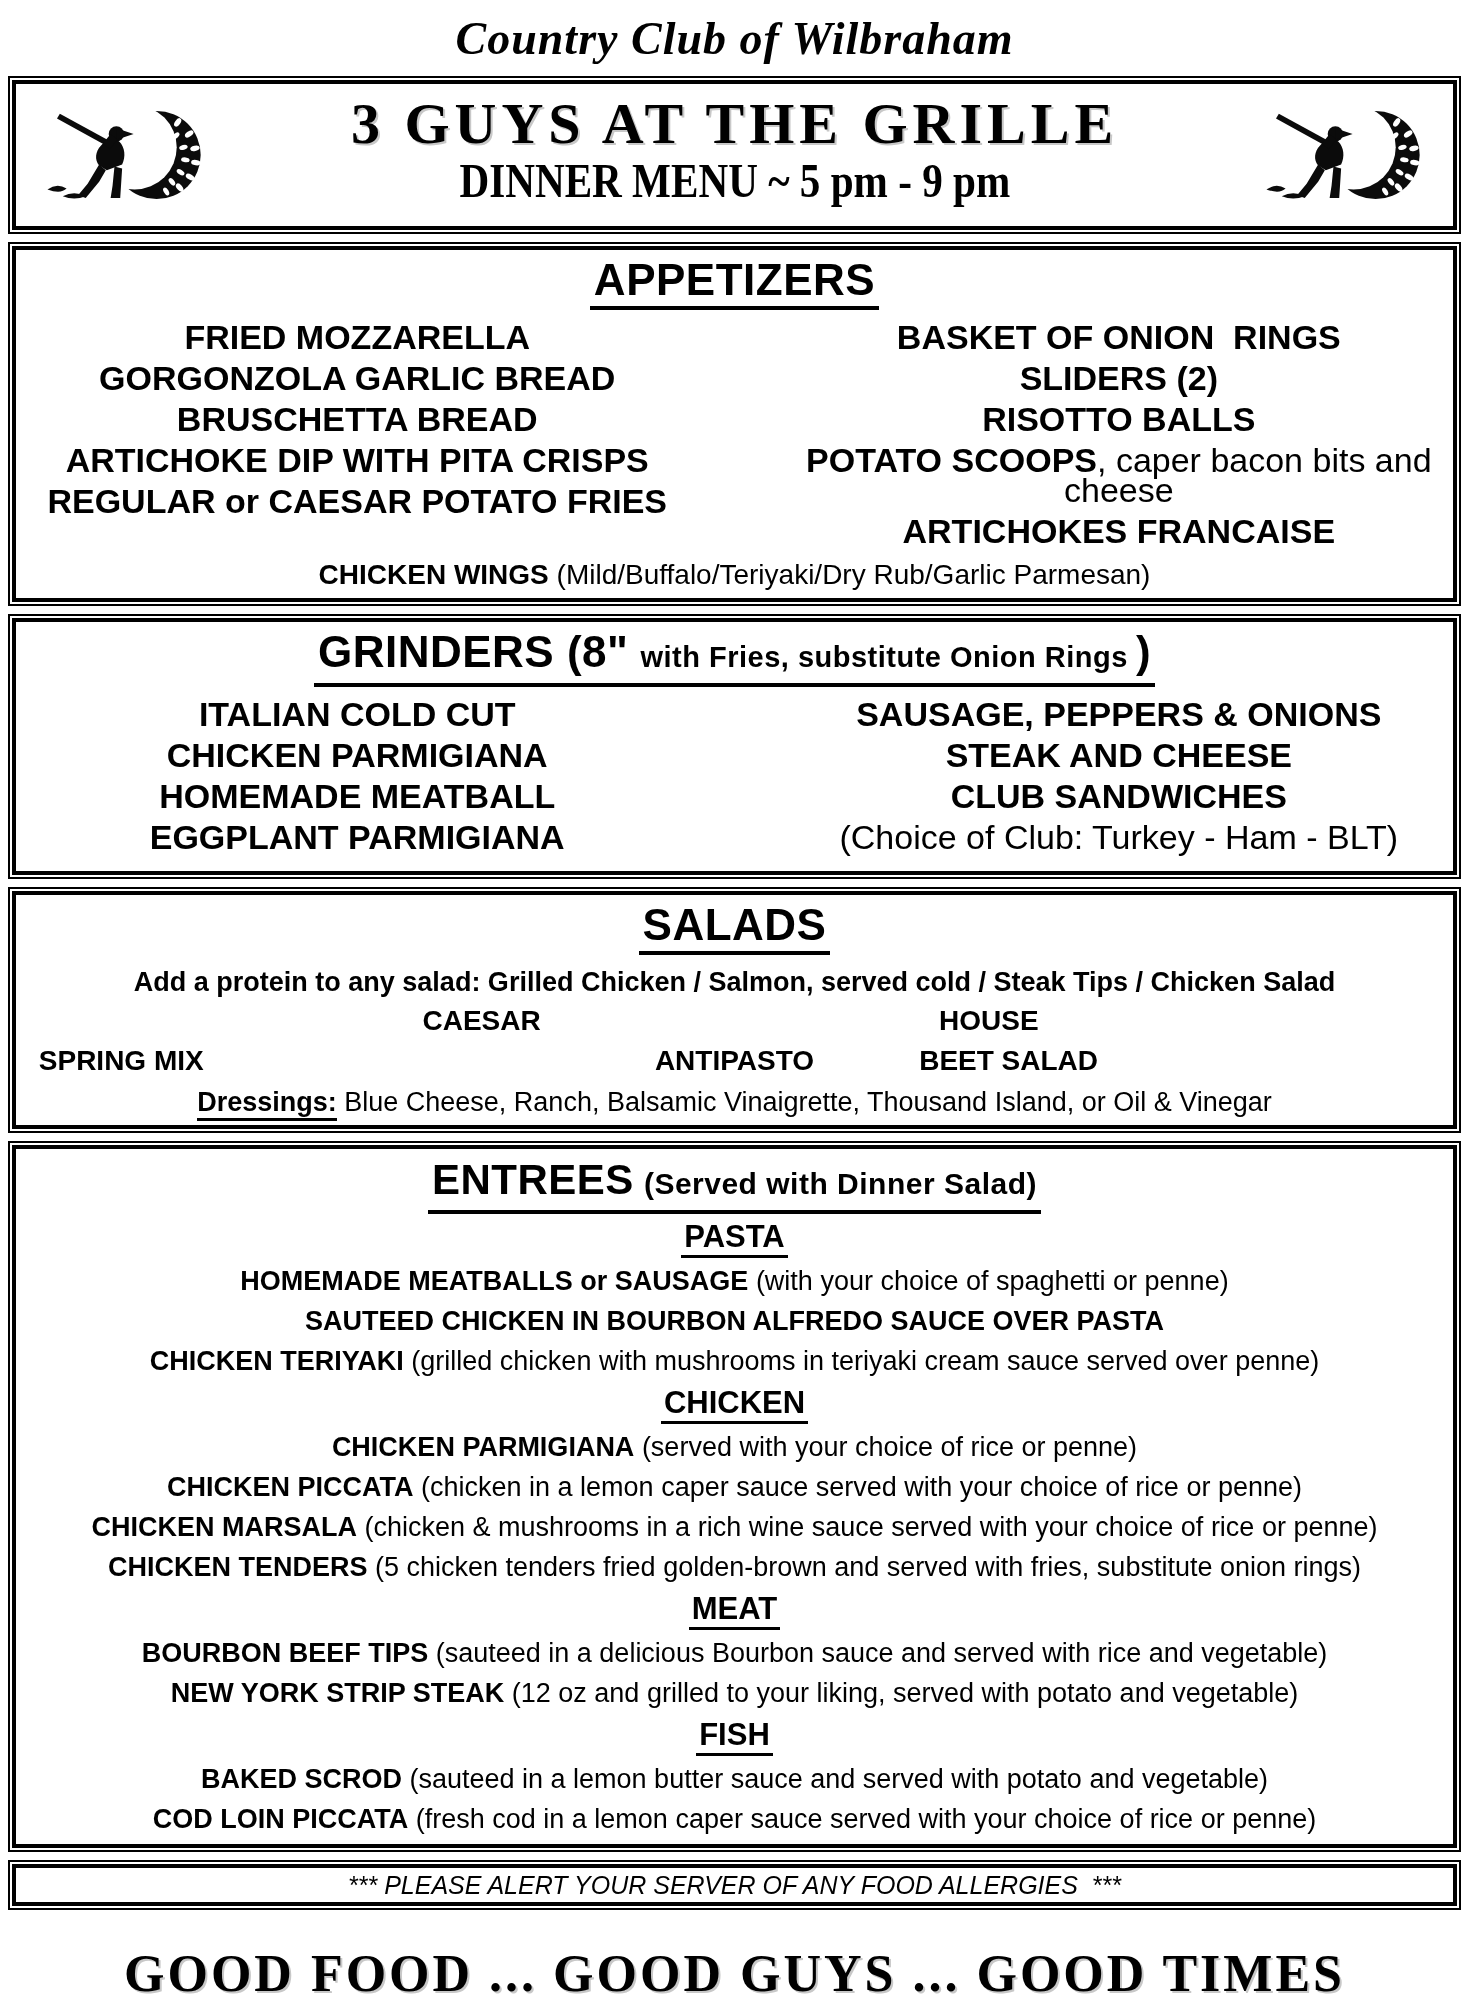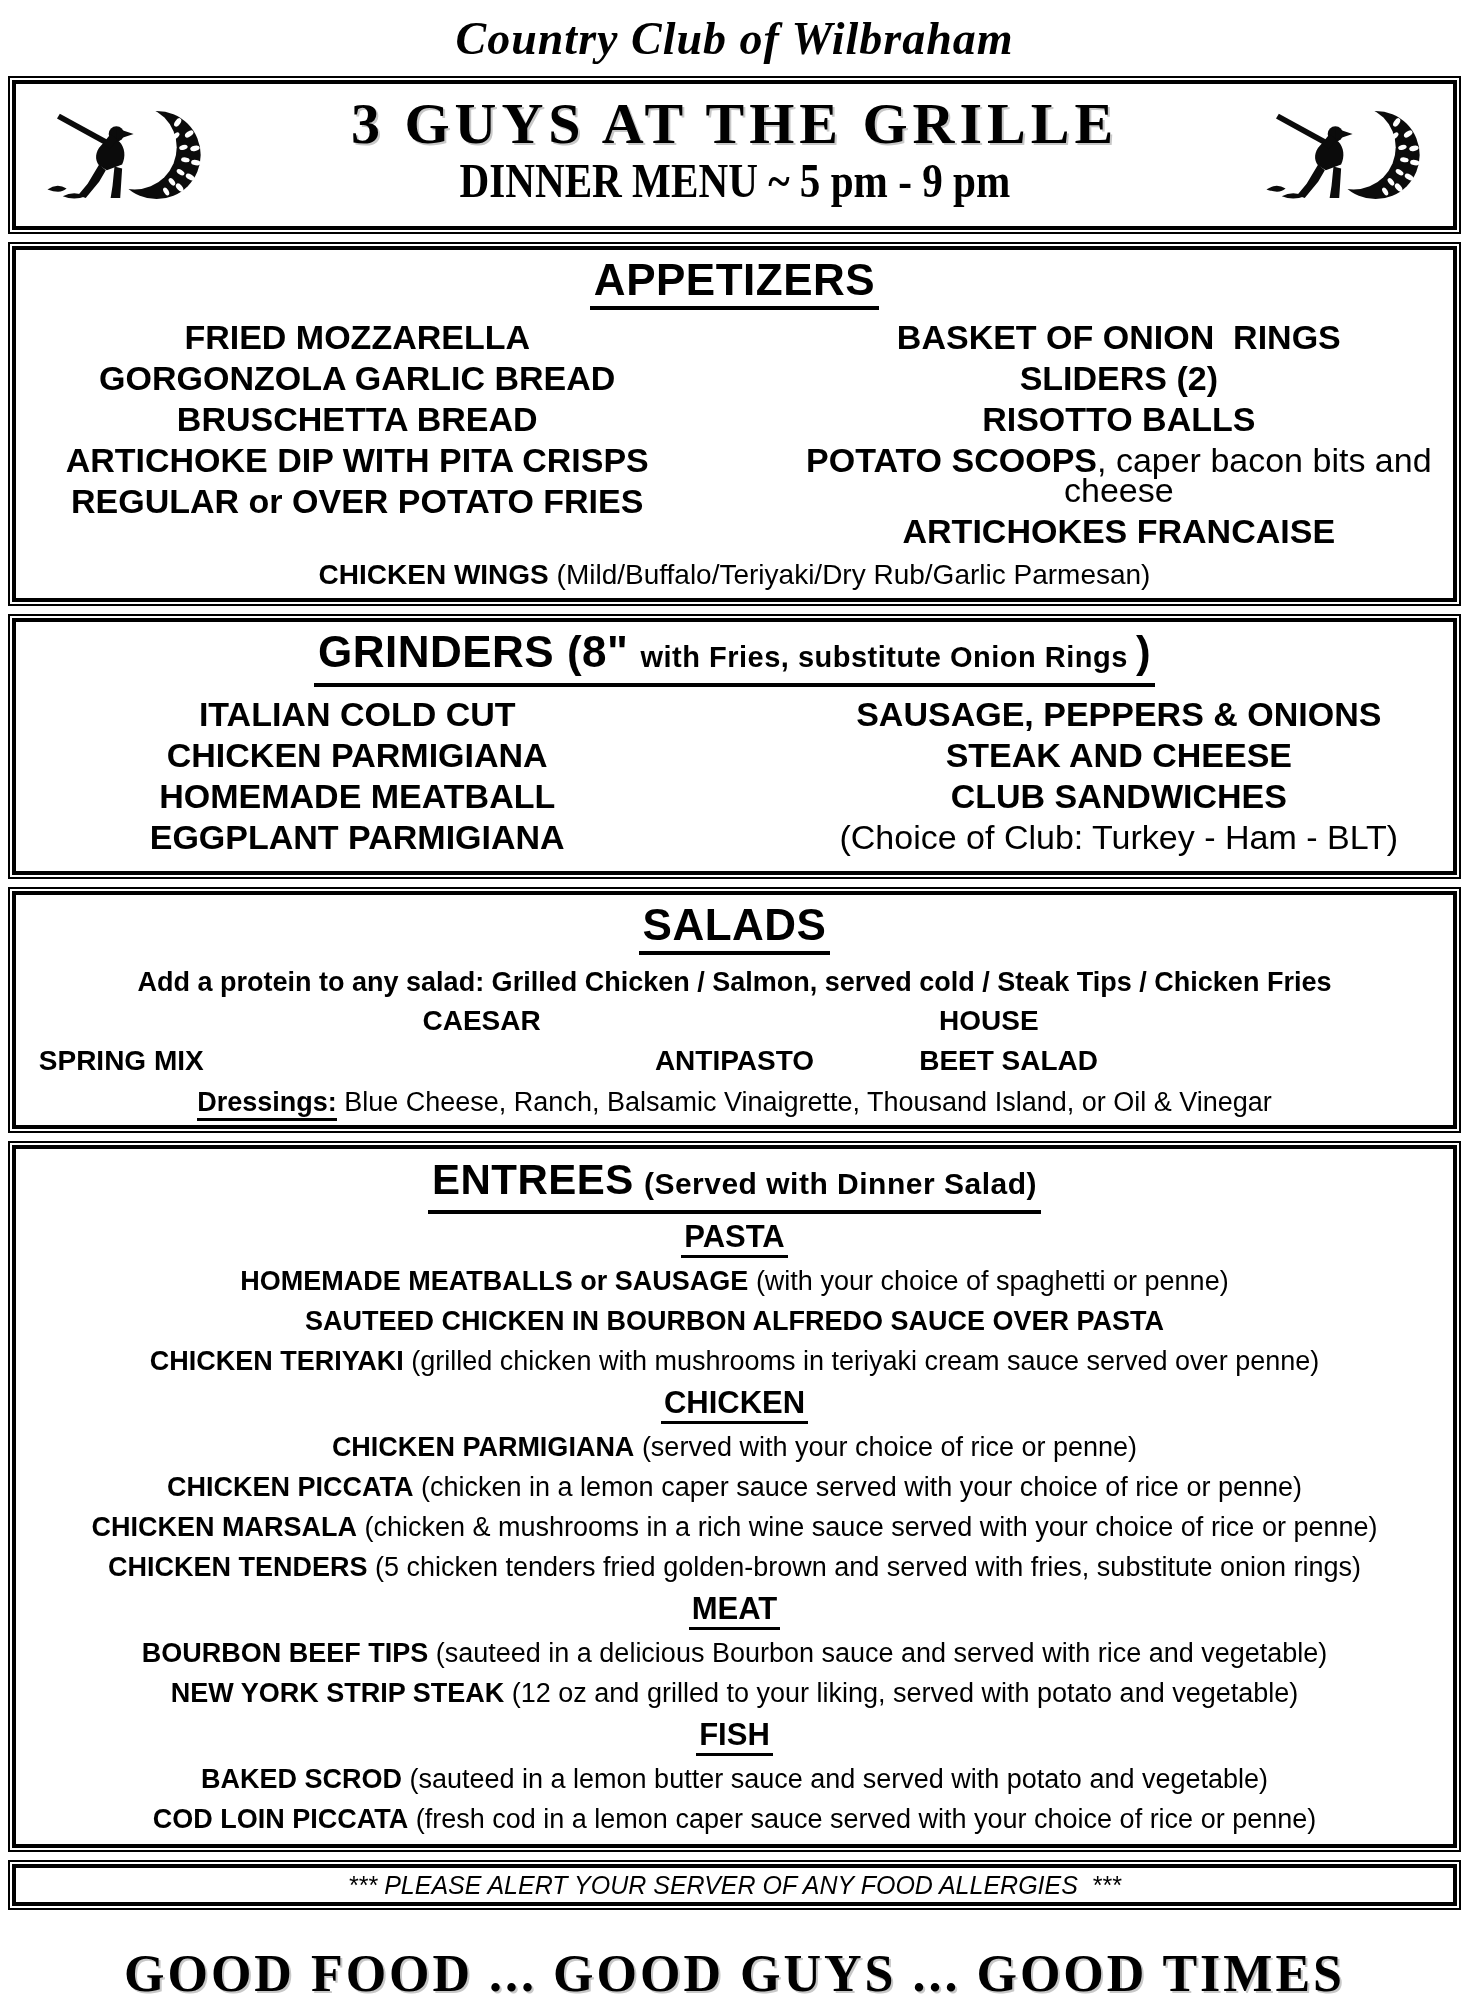--- a/index.html
+++ b/index.html
@@ -149,21 +149,21 @@
 
   <div class="box">
     <div class="box-inner">
       <div class="sec-head-row"><span class="sec-head">APPETIZERS</span></div>
       <div class="two-col">
         <div class="colL">
           <div class="mi"><span class="b">FRIED MOZZARELLA</span></div>
           <div class="mi"><span class="b">GORGONZOLA GARLIC BREAD</span></div>
           <div class="mi"><span class="b">BRUSCHETTA BREAD</span></div>
           <div class="mi"><span class="b">ARTICHOKE DIP WITH PITA CRISPS</span></div>
-          <div class="mi"><span class="b">REGULAR or OVER POTATO FRIES</span></div>
+          <div class="mi"><span class="b">REGULAR or CAESAR POTATO FRIES</span></div>
         </div>
         <div class="colR">
           <div class="mi"><span class="b">BASKET OF ONION  RINGS</span></div>
           <div class="mi"><span class="b">SLIDERS (2)</span></div>
           <div class="mi"><span class="b">RISOTTO BALLS</span></div>
           <div class="mi"><span class="b">POTATO SCOOPS</span><span class="r">, caper bacon bits and cheese</span></div>
           <div class="mi"><span class="b">ARTICHOKES FRANCAISE</span></div>
         </div>
       </div>
       <div class="full-item">
@@ -190,21 +190,21 @@
           <div class="mi"><span class="b">CLUB SANDWICHES</span></div>
           <div class="mi"><span class="r">(Choice of Club: Turkey - Ham - BLT)</span></div>
         </div>
       </div>
     </div>
   </div>
 
   <div class="box">
     <div class="box-inner">
       <div class="sec-head-row"><span class="sec-head">SALADS</span></div>
-      <div class="protein-note">Add a protein to any salad: Grilled Chicken / Salmon, served cold / Steak Tips / Chicken Fries</div>
+      <div class="protein-note">Add a protein to any salad: Grilled Chicken / Salmon, served cold / Steak Tips / Chicken Salad</div>
       <div class="salad-row">
         <span style="left:32.1%">CAESAR</span>
         <span style="left:68%">HOUSE</span>
       </div>
       <div class="salad-row">
         <span style="left:6.6%">SPRING MIX</span>
         <span style="left:50%">ANTIPASTO</span>
         <span style="left:69.4%">BEET SALAD</span>
       </div>
       <div class="dressings">

